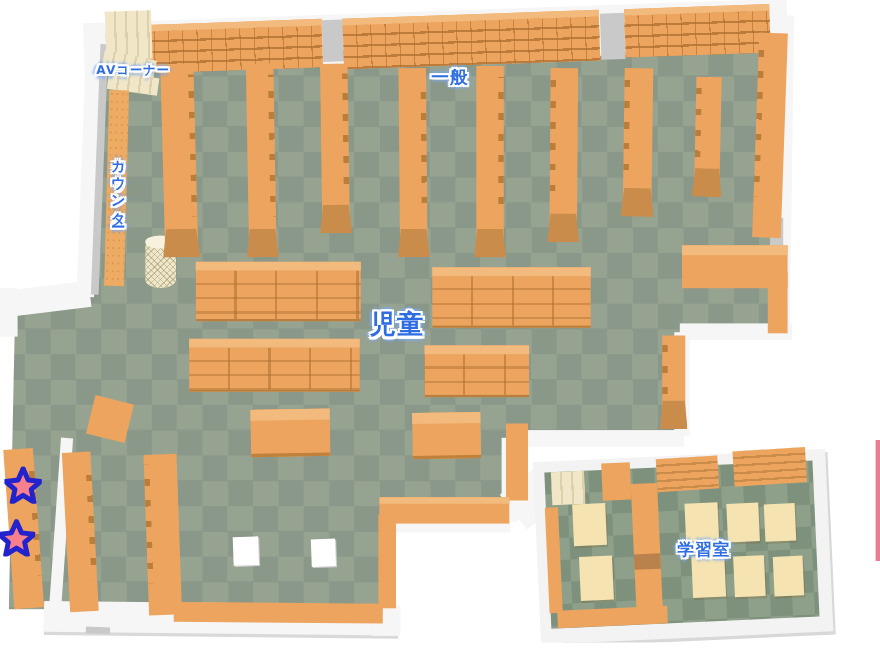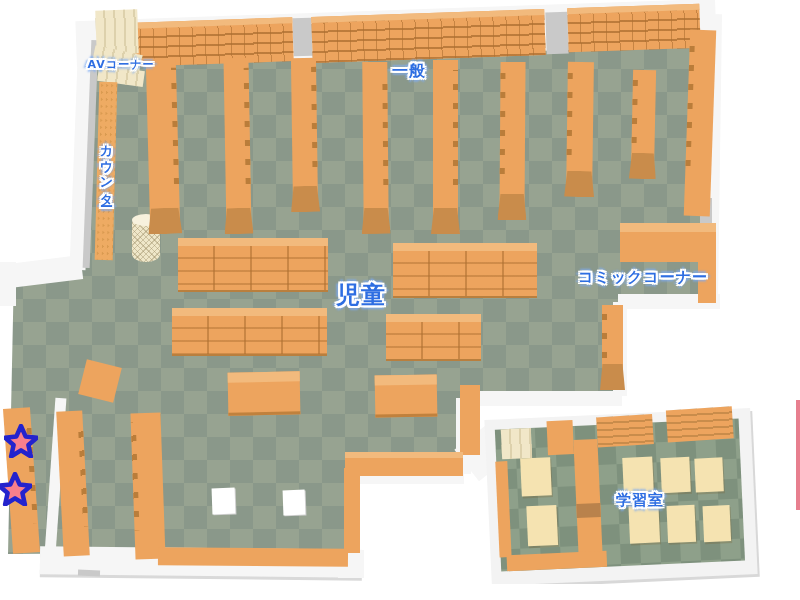--- a/index.html
+++ b/index.html
@@ -155,21 +155,20 @@
     <div class="desk" style="left:214px;top:96px;width:27px;height:36px;"></div>
     <div class="sh" style="left:16px;top:136px;width:100px;height:16px;"></div>
   </div>
 
   <div style="position:absolute;right:0;top:400px;width:4px;height:110px;background:#e87f8f;"></div>
 
   <div class="lbl" style="left:121px;top:64px;font-size:11px;">AVコーナー</div>
   <div class="lbl vlbl" style="left:106px;top:168px;font-size:13px;">カウンター</div>
   <div class="lbl" style="left:409px;top:71px;font-size:16px;">一般</div>
   <div class="lbl" style="left:361px;top:295px;font-size:24px;">児童</div>
-  <div class="lbl" style="left:643px;top:277px;font-size:15px;">コミックコーナー</div>
   <div class="lbl" style="left:640px;top:500px;font-size:15px;">学習室</div>
 
   <svg class="star" style="left:4px;top:424px;" width="34" height="34" viewBox="0 0 34 34">
     <polygon points="17,2 21.6,12.4 33,13.7 24.4,21 26.9,32.5 17,26.3 7.1,32.5 9.6,21 1,13.7 12.4,12.4" stroke-linejoin="round" stroke-width="4.5" style="stroke:#2323cd;" fill="#f8808c"></polygon>
   </svg>
   <svg class="star" style="left:-2px;top:472px;" width="34" height="34" viewBox="0 0 34 34">
     <polygon points="17,2 21.6,12.4 33,13.7 24.4,21 26.9,32.5 17,26.3 7.1,32.5 9.6,21 1,13.7 12.4,12.4" stroke-linejoin="round" stroke-width="4.5" style="stroke:#2323cd;" fill="#f8808c"></polygon>
   </svg>
 
 </div>

